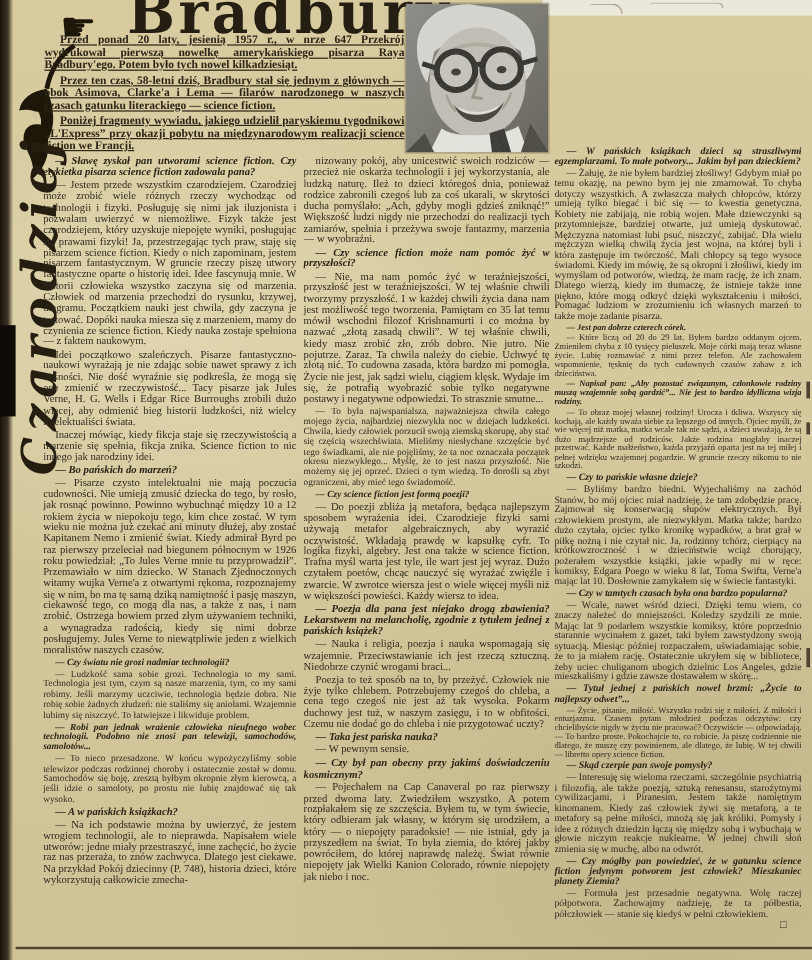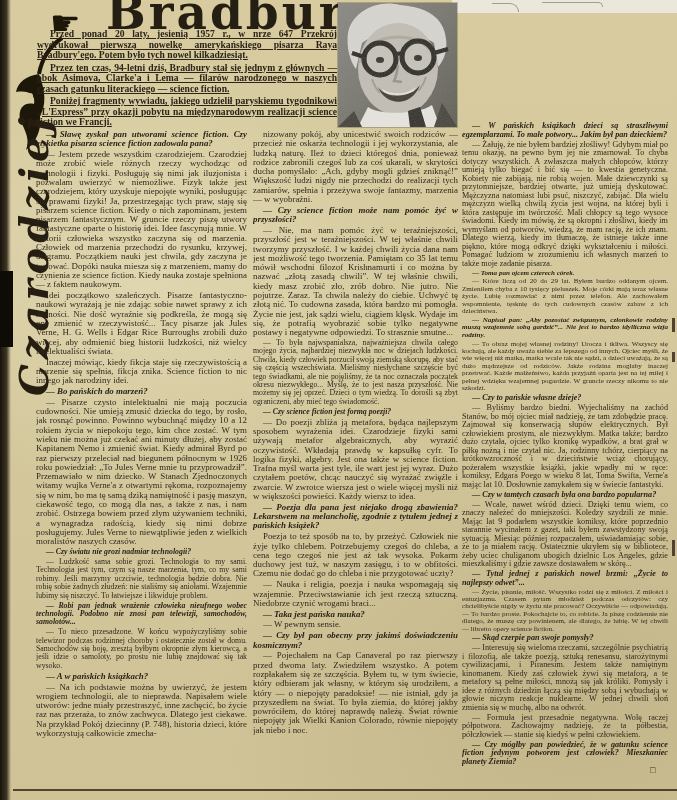--- a/index.html
+++ b/index.html
@@ -71,21 +71,21 @@
     <path d="M56,2 C44,10 36,22 33,38" fill="none" stroke="#1d1709" stroke-width="4"></path>
     <path d="M33,38 C20,40 12,46 10,56 C22,54 30,58 28,68 C18,66 12,72 14,84 C20,96 24,104 20,114 C30,106 36,94 34,80 C40,70 40,56 33,38 Z" fill="#1d1709"></path>
     <circle cx="24" cy="60" r="3" fill="#d3c79b"></circle>
   </svg>
 
   <h1 class="masthead">Bradbury</h1>
   <div class="vertical-title">Czarodziej</div>
 
   <div class="intro">
     <p>Przed ponad 20 laty, jesienią 1957 r., w nrze 647 Przekrój wydrukował pierwszą nowelkę amerykańskiego pisarza Raya Bradbury'ego. Potem było tych nowel kilkadziesiąt.</p>
-    <p>Przez ten czas, 94-letni dziś, Bradbury stał się jednym z głównych — obok Asimova, Clarke'a i Lema — filarów narodzonego w naszych czasach gatunku literackiego — science fiction.</p>
+    <p>Przez ten czas, 58-letni dziś, Bradbury stał się jednym z głównych — obok Asimova, Clarke'a i Lema — filarów narodzonego w naszych czasach gatunku literackiego — science fiction.</p>
     <p>Poniżej fragmenty wywiadu, jakiego udzielił paryskiemu tygodnikowi „L'Express” przy okazji pobytu na międzynarodowym realizacji science fiction we Francji.</p>
   </div>
 
   <div class="photo">
     <svg width="119" height="124" viewBox="0 0 119 124">
       <defs>
         <linearGradient id="bg" x1="0" y1="0" x2="1" y2="1">
           <stop offset="0" stop-color="#8b8a86"></stop>
             <stop offset="0.5" stop-color="#77766f"></stop>
             <stop offset="1" stop-color="#5f5d55"></stop>
@@ -134,44 +134,44 @@
       <p class="blk a">— Na ich podstawie można by uwierzyć, że jestem wrogiem technologii, ale to nieprawda. Napisałem wiele utworów: jedne miały przestraszyć, inne zachęcić, bo życie raz nas przeraża, to znów zachwyca. Dlatego jest ciekawe. Na przykład Pokój dziecinny (P. 748), historia dzieci, które wykorzystują całkowicie zmecha-</p>
     </div>
   <div class="col colB">
       <p class="blk a">nizowany pokój, aby unicestwić swoich rodziców — przecież nie oskarża technologii i jej wykorzystania, ale ludzką naturę. Ileż to dzieci któregoś dnia, ponieważ rodzice zabronili czegoś lub za coś ukarali, w skrytości ducha pomyślało: „Ach, gdyby mogli gdzieś zniknąć!” Większość ludzi nigdy nie przechodzi do realizacji tych zamiarów, spełnia i przeżywa swoje fantazmy, marzenia — w wyobraźni.</p>
       <p class="blk q">— Czy science fiction może nam pomóc żyć w przyszłości?</p>
       <p class="blk a">— Nie, ma nam pomóc żyć w teraźniejszości, przyszłość jest w teraźniejszości. W tej właśnie chwili tworzymy przyszłość. I w każdej chwili życia dana nam jest możliwość tego tworzenia. Pamiętam co 35 lat temu mówił wschodni filozof Krishnamurti i co można by nazwać „złotą zasadą chwili”. W tej właśnie chwili, kiedy masz zrobić zło, zrób dobro. Nie jutro. Nie pojutrze. Zaraz. Ta chwila należy do ciebie. Uchwyć tę złotą nić. To cudowna zasada, która bardzo mi pomogła. Życie nie jest, jak sądzi wielu, ciągiem klęsk. Wydaje im się, że potrafią wyobrazić sobie tylko negatywne postawy i negatywne odpowiedzi. To strasznie smutne...</p>
       <p class="blk as">— To była najwspanialsza, najważniejsza chwila całego mojego życia, najbardziej niezwykła noc w dziejach ludzkości. Chwila, kiedy człowiek porzucił swoją ziemską skorupę, aby stać się częścią wszechświata. Mieliśmy niesłychane szczęście być tego świadkami, ale nie pojęliśmy, że ta noc oznaczała początek okresu niezwykłego... Myślę, że to jest nasza przyszłość. Nie możemy się jej oprzeć. Dzieci o tym wiedzą. To dorośli są zbyt ograniczeni, aby mieć tego świadomość.</p>
       <p class="blk qs">— Czy science fiction jest formą poezji?</p>
       <p class="blk a">— Do poezji zbliża ją metafora, będąca najlepszym sposobem wyrażenia idei. Czarodzieje fizyki sami używają metafor algebraicznych, aby wyrazić oczywistość. Wkładają prawdę w kapsułkę cyfr. To logika fizyki, algebry. Jest ona także w science fiction. Trafna myśl warta jest tyle, ile wart jest jej wyraz. Dużo czytałem poetów, chcąc nauczyć się wyrażać zwięźle i zwarcie. W zwrotce wiersza jest o wiele więcej myśli niż w większości powieści. Każdy wiersz to idea.</p>
       <p class="blk q">— Poezja dla pana jest niejako drogą zbawienia? Lekarstwem na melancholię, zgodnie z tytułem jednej z pańskich książek?</p>
+      <p class="blk a">— Nauka i religia, poezja i nauka wspomagają się wzajemnie. Przeciwstawianie ich jest rzeczą sztuczną. Niedobrze czynić wrogami braci...</p>
       <p class="blk a">Poezja to też sposób na to, by przeżyć. Człowiek nie żyje tylko chlebem. Potrzebujemy czegoś do chleba, a cena tego czegoś nie jest aż tak wysoka. Pokarm duchowy jest tuż, w naszym zasięgu, i to w obfitości. Czemu nie dodać go do chleba i nie przygotować uczty?</p>
-      <p class="blk a">— Nauka i religia, poezja i nauka wspomagają się wzajemnie. Przeciwstawianie ich jest rzeczą sztuczną. Niedobrze czynić wrogami braci...</p>
       <p class="blk q">— Taka jest pańska nauka?</p>
       <p class="blk a">— W pewnym sensie.</p>
       <p class="blk q">— Czy był pan obecny przy jakimś doświadczeniu kosmicznym?</p>
       <p class="blk a">— Pojechałem na Cap Canaveral po raz pierwszy przed dwoma laty. Zwiedziłem wszystko. A potem rozpłakałem się ze szczęścia. Byłem tu, w tym świecie, który odbieram jak własny, w którym się urodziłem, a który — o niepojęty paradoksie! — nie istniał, gdy ja przyszedłem na świat. To była ziemia, do której jakby powróciłem, do której naprawdę należę. Świat równie niepojęty jak Wielki Kanion Colorado, równie niepojęty jak niebo i noc.</p>
     </div>
   <div class="col colC">
       <p class="blk q">— W pańskich książkach dzieci są straszliwymi egzemplarzami. To małe potwory... Jakim był pan dzieckiem?</p>
       <p class="blk a">— Żałuję, że nie byłem bardziej złośliwy! Gdybym miał po temu okazję, na pewno bym jej nie zmarnował. To chyba dotyczy wszystkich. A zwłaszcza małych chłopców, którzy umieją tylko biegać i bić się — to kwestia genetyczna. Kobiety nie zabijają, nie robią wojen. Małe dziewczynki są przytomniejsze, bardziej otwarte, już umieją dyskutować. Mężczyzna natomiast lubi psuć, niszczyć, zabijać. Dla wielu mężczyzn wielką chwilą życia jest wojna, na której byli i która zastępuje im twórczość. Mali chłopcy są tego wysoce świadomi. Kiedy im mówię, że są okropni i złośliwi, kiedy im wymyślam od potworów, wiedzą, że mam rację, że ich znam. Dlatego wierzą, kiedy im tłumaczę, że istnieje także inne piękno, które mogą odkryć dzięki wykształceniu i miłości. Pomagać ludziom w zrozumieniu ich własnych marzeń to także moje zadanie pisarza.</p>
-      <p class="blk qs">— Toma pan ojcem czterech córek.</p>
+      <p class="blk qs">— Jest pan dobrze czterech córek.</p>
       <p class="blk as">— Które liczą od 20 do 29 lat. Byłem bardzo oddanym ojcem. Zmieniłem chyba z 10 tysięcy pieluszek. Moje córki mają teraz własne życie. Lubię rozmawiać z nimi przez telefon. Ale zachowałem wspomnienie, tęsknię do tych cudownych czasów zabaw z ich dzieciństwa.</p>
       <p class="blk qs">— Napisał pan: „Aby pozostać związanym, członkowie rodziny muszą wzajemnie sobą gardzić”... Nie jest to bardzo idylliczna wizja rodziny.</p>
       <p class="blk as">— To obraz mojej własnej rodziny! Urocza i tkliwa. Wszyscy się kochają, ale każdy uważa siebie za lepszego od innych. Ojciec myśli, że wie więcej niż matka, matka wcale tak nie sądzi, a dzieci uważają, że są dużo mądrzejsze od rodziców. Jakże rodzina mogłaby inaczej przetrwać. Każde małżeństwo, każda przyjaźń oparta jest na tej miłej i pełnej wdzięku wzajemnej pogardzie. W gruncie rzeczy nikomu to nie szkodzi.</p>
       <p class="blk q">— Czy to pańskie własne dzieje?</p>
       <p class="blk a">— Byliśmy bardzo biedni. Wyjechaliśmy na zachód Stanów, bo mój ojciec miał nadzieję, że tam zdobędzie pracę. Zajmował się konserwacją słupów elektrycznych. Był człowiekiem prostym, ale niezwykłym. Matka także; bardzo dużo czytała, ojciec tylko kronikę wypadków, a brat grał w piłkę nożną i nie czytał nic. Ja, rodzinny tchórz, cierpiący na krótkowzroczność i w dzieciństwie wciąż chorujący, pożerałem wszystkie książki, jakie wpadły mi w ręce: komiksy, Edgara Poego w wieku 8 lat, Toma Swifta, Verne'a mając lat 10. Dosłownie zamykałem się w świecie fantastyki.</p>
       <p class="blk q">— Czy w tamtych czasach była ona bardzo popularna?</p>
       <p class="blk a">— Wcale, nawet wśród dzieci. Dzięki temu wiem, co znaczy należeć do mniejszości. Koledzy szydzili ze mnie. Mając lat 9 podarłem wszystkie komiksy, które poprzednio starannie wycinałem z gazet, taki byłem zawstydzony swoją sytuacją. Miesiąc później rozpaczałem, uświadamiając sobie, że to ja miałem rację. Ostatecznie ukryłem się w bibliotece, żeby uciec chuliganom ubogich dzielnic Los Angeles, gdzie mieszkaliśmy i gdzie zawsze dostawałem w skórę...</p>
       <p class="blk q">— Tytuł jednej z pańskich nowel brzmi: „Życie to najlepszy odwet”...</p>
       <p class="blk as">— Życie, pisanie, miłość. Wszystko rodzi się z miłości. Z miłości i entuzjazmu. Czasem pytam młodzież podczas odczytów: czy chcielibyście nigdy w życiu nie pracować? Oczywiście — odpowiadają. — To bardzo proste. Pokochajcie to, co robicie. Ja piszę codziennie nie dlatego, że muszę czy powinienem, ale dlatego, że lubię. W tej chwili — libretto opery science fiction.</p>
       <p class="blk q">— Skąd czerpie pan swoje pomysły?</p>
       <p class="blk a">— Interesuję się wieloma rzeczami, szczególnie psychiatrią i filozofią, ale także poezją, sztuką renesansu, starożytnymi cywilizacjami, i Piranesim. Jestem także namiętnym kinomanem. Kiedy zaś człowiek żywi się metaforą, a te metafory są pełne miłości, mnożą się jak króliki. Pomysły i idee z różnych dziedzin łączą się między sobą i wybuchają w głowie niczym reakcje nuklearne. W jednej chwili słoń zmienia się w muchę, albo na odwrót.</p>
+      <p class="blk q">— Czy mógłby pan powiedzieć, że w gatunku science fiction jedynym potworem jest człowiek? Mieszkaniec planety Ziemia?</p>
       <p class="blk a">— Formuła jest przesadnie negatywna. Wolę raczej półpotwora. Zachowajmy nadzieję, że ta półbestia, półczłowiek — stanie się kiedyś w pełni człowiekiem.</p>
-      <p class="blk q">— Czy mógłby pan powiedzieć, że w gatunku science fiction jedynym potworem jest człowiek? Mieszkaniec planety Ziemia?</p>
     </div>
 
   <div class="endmark">□</div>
   <div class="bottom-rule"></div>
   <div class="right-tick" style="top:318px;height:14px;"></div>
   <div class="right-tick" style="top:352px;height:10px;"></div>
   <div class="right-tick" style="top:540px;height:16px;"></div>
 </div>
 
 </body></html>

